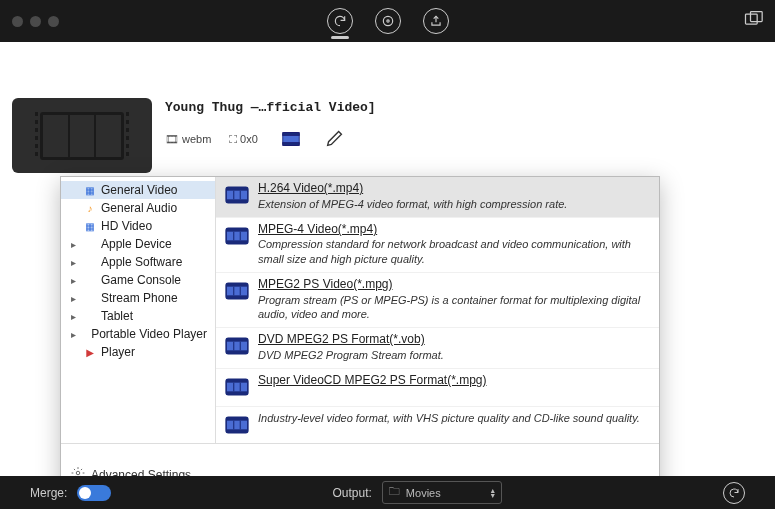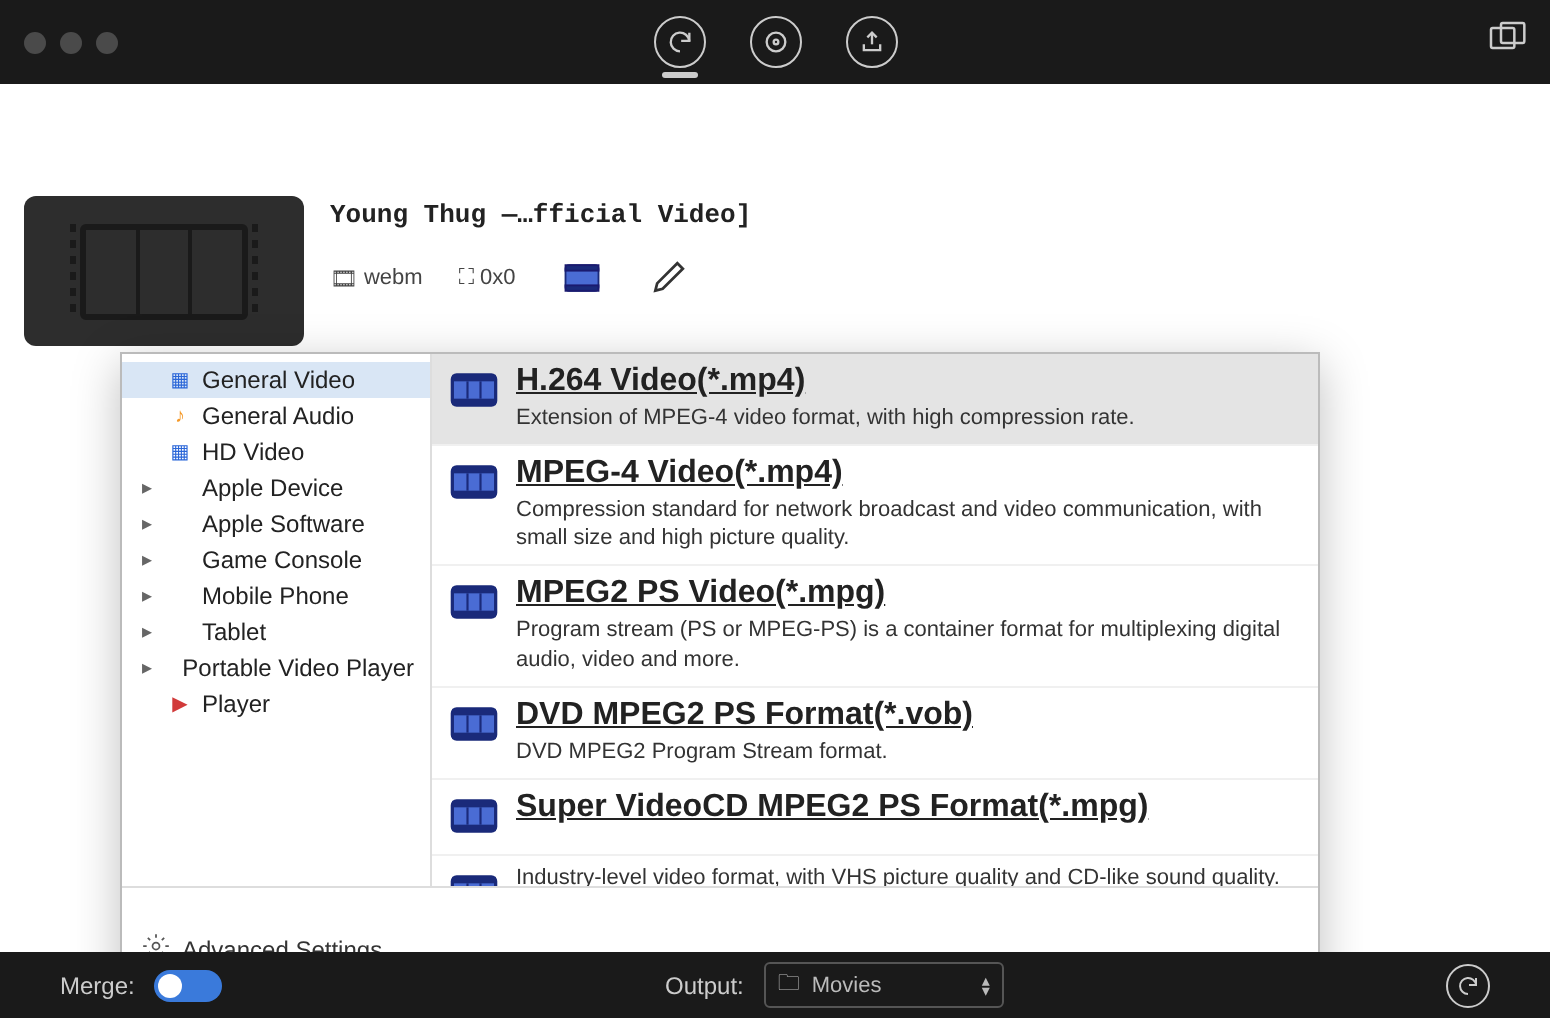--- a/index.html
+++ b/index.html
@@ -41,22 +41,22 @@
 .cat-item .chv { width:8px; display:inline-block; color:#666; font-size:10px;}
 .cat-item .ci { width:12px; height:12px; display:inline-flex; align-items:center; justify-content:center; font-size:10px;}
 .ci-blue{color:#2a66d8;} .ci-orange{color:#f59a2a;} .ci-red{color:#d13a3a;}
 
 .fmt-list { flex:1; overflow-y:auto; position:relative; }
 .fmt-list::-webkit-scrollbar{width:9px;} .fmt-list::-webkit-scrollbar-thumb{background:#bcbcbc;border-radius:4px;}
 .fmt-item { display:flex; gap:8px; padding: 4px 10px 6px 8px; border-bottom:1px solid #f0f0f0; cursor:pointer;}
 .fmt-item.sel { background:#e4e4e4; }
 .fmt-icon { width:26px; height:26px; flex-shrink:0; margin-top:1px;}
 .fmt-text { font-size:11px; color:#222; line-height:1.3; }
-.fmt-title { font-weight:bold; text-decoration:underline; font-size:16px;}
-.fmt-desc { color:#333; }
+.fmt-title { font-weight:normal; text-decoration:underline; font-size:12px;}
+.fmt-desc { color:#333;font-style:italic; }
 
 .popup-footer { border-top:1px solid #ddd; padding:22px 10px; display:flex; align-items:center; gap:6px; font-size:12px; color:#333;}
 .gear svg{width:14px;height:14px;stroke:#555;fill:none;stroke-width:1.5;}
 
 .bottombar { position:absolute; left:0; right:0; bottom:0; height:33px; background:#1a1a1a; display:flex; align-items:center; padding: 0 30px; font-size:12px; color:#ccc; gap:10px;}
 .toggle { width:34px; height:16px; background:#3a7adb; border-radius:10px; position:relative;}
 .toggle::after{content:"";position:absolute; left:2px; top:2px; width:12px; height:12px; background:#fff; border-radius:50%;}
 .bottombar .spacer{flex:1;}
 .outsel { display:flex; align-items:center; gap:6px; border:1px solid #555; border-radius:3px; padding:1px 6px; font-size:11px; color:#bbb; min-width:120px;}
 .outsel .arr{margin-left:auto; display:flex; flex-direction:column; line-height:5px; font-size:8px;}
@@ -167,21 +167,21 @@
             <span>Apple Software</span>
           </div>
           <div class="cat-item">
             <span class="chv">▸</span>
             <span class="ci"></span>
             <span>Game Console</span>
           </div>
           <div class="cat-item">
             <span class="chv">▸</span>
             <span class="ci"></span>
-            <span>Mobile Phone</span>
+            <span>Stream Phone</span>
           </div>
           <div class="cat-item">
             <span class="chv">▸</span>
             <span class="ci"></span>
             <span>Tablet</span>
           </div>
           <div class="cat-item">
             <span class="chv">▸</span>
             <span class="ci"></span>
             <span>Portable Video Player</span>

